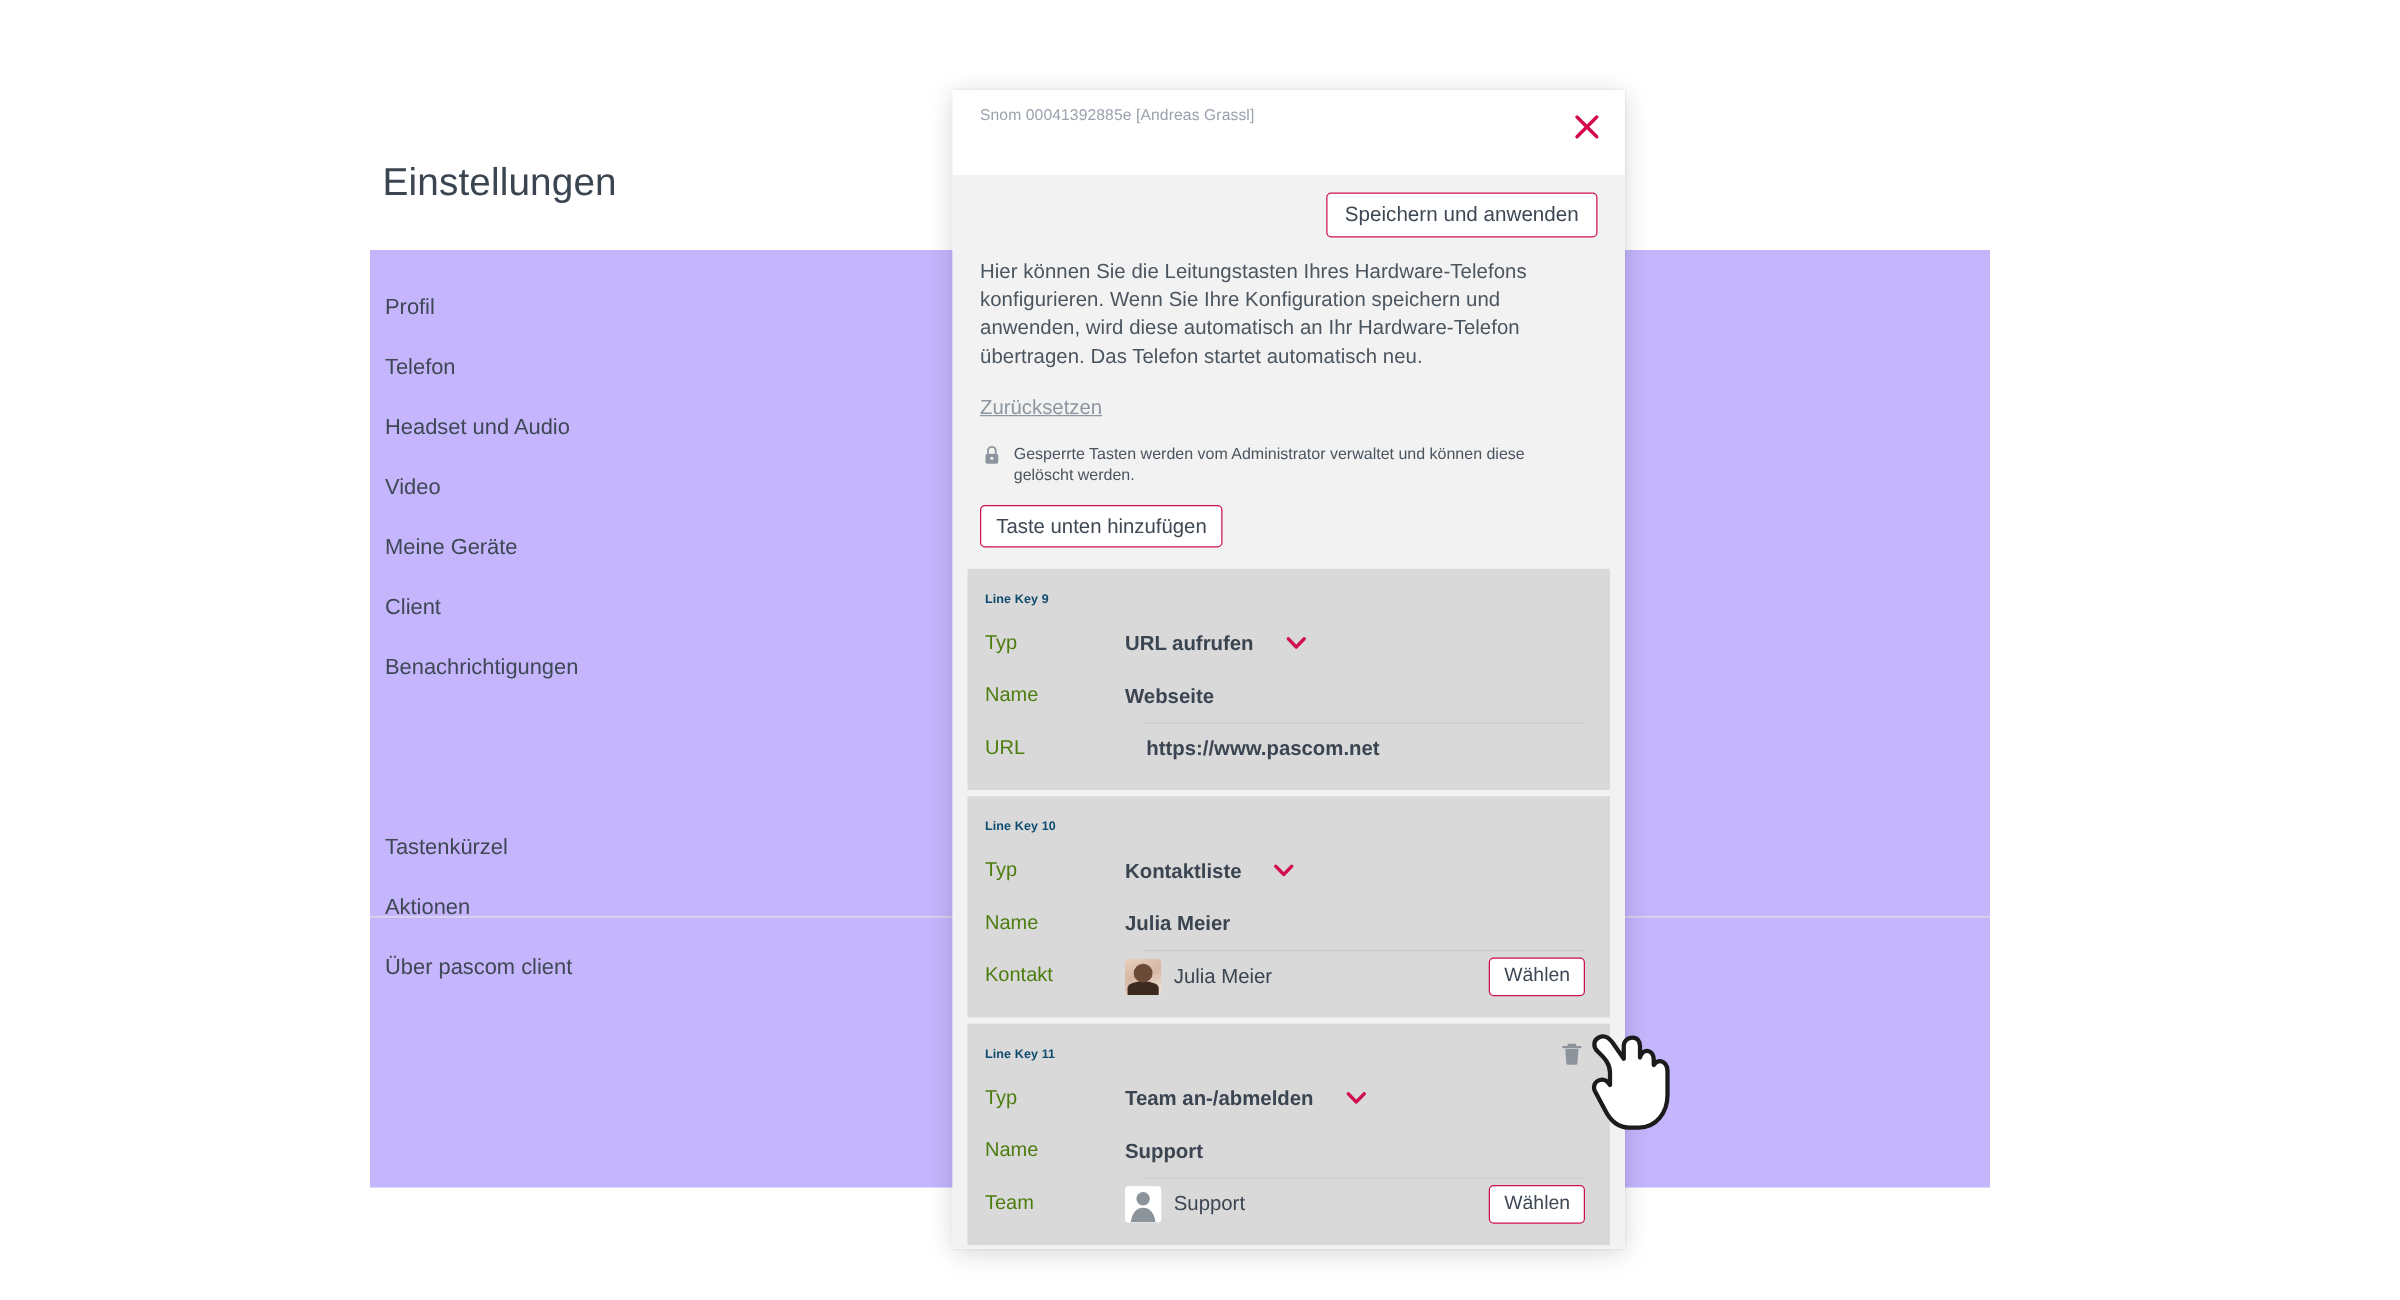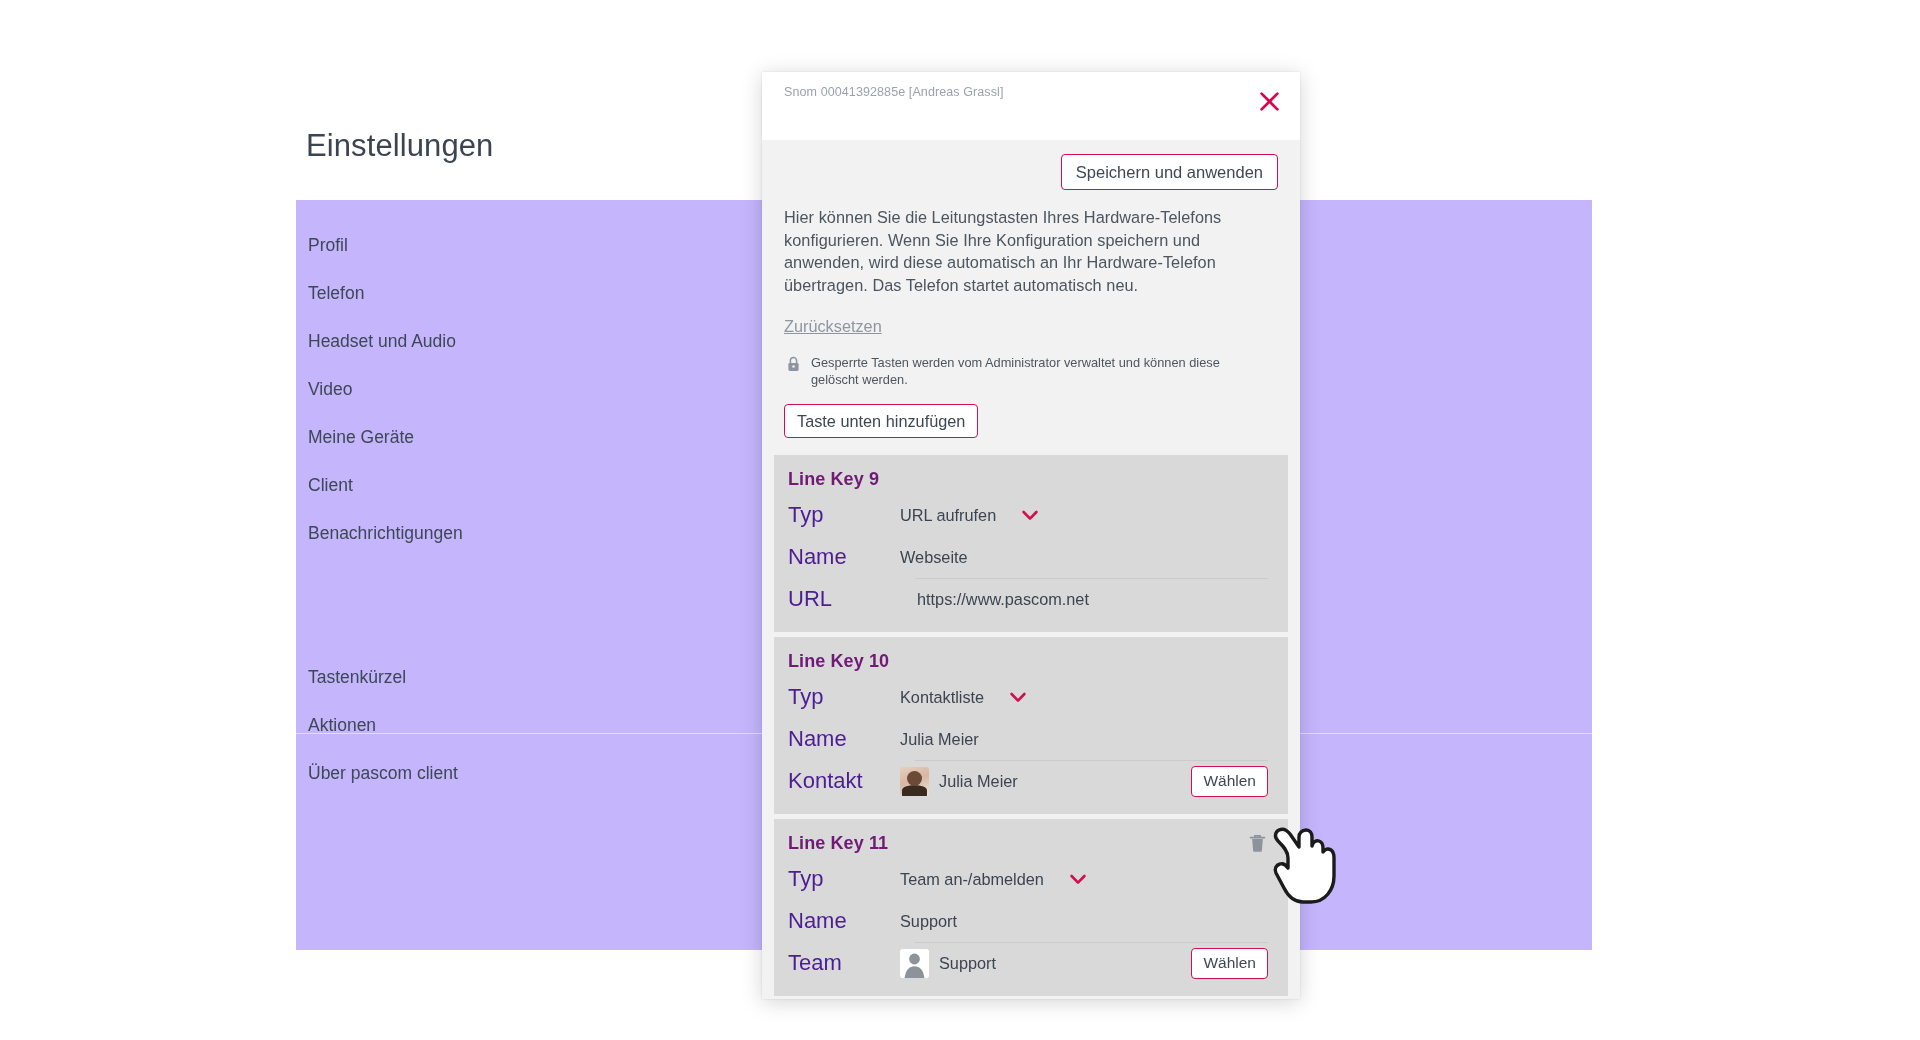--- a/index.html
+++ b/index.html
@@ -193,23 +193,23 @@
     padding: 9px 20px 12px 14px;
     position: relative;
   }
   .key-card-header {
     display: flex;
     align-items: center;
     justify-content: space-between;
     height: 30px;
   }
   .key-title {
-    font-size: 18px;
+    font-size: 10px;
     font-weight: 700;
-    color: #701a75;
+    color: #0c4a6e;
     letter-spacing: 0.1px;
   }
   .trash-btn {
     background: transparent;
     border: none;
     cursor: pointer;
     width: 22px; height: 22px;
     display: flex; align-items: center; justify-content: center;
     padding: 0;
   }
@@ -225,30 +225,31 @@
     position: absolute;
     left: 127px;
     right: 0;
     top: 0;
     height: 1px;
     background: #cbcbcb;
   }
   .row-label {
     width: 112px;
     flex: 0 0 112px;
-    font-size: 22px;
-    color: #4c1d95;
+    font-size: 16px;
+    color: #4d7c0f;
   }
   .row-value {
     font-size: 16.3px;
     color: #3b4551;
     display: flex;
     align-items: flex-start;
     flex: 1 1 auto;
     min-width: 0;
+    font-weight: bold;
   }
   .select-like {
     display: flex;
     align-items: center;
     gap: 4px;
     cursor: pointer;
     max-width: 215px;
   }
   .select-text {
     font-size: 16.3px;

